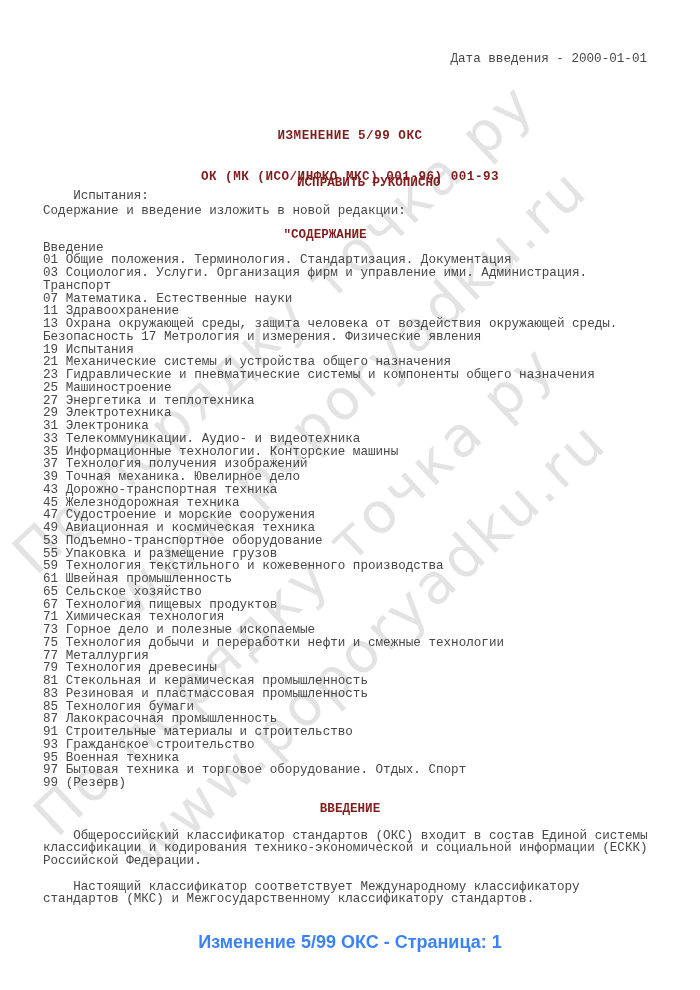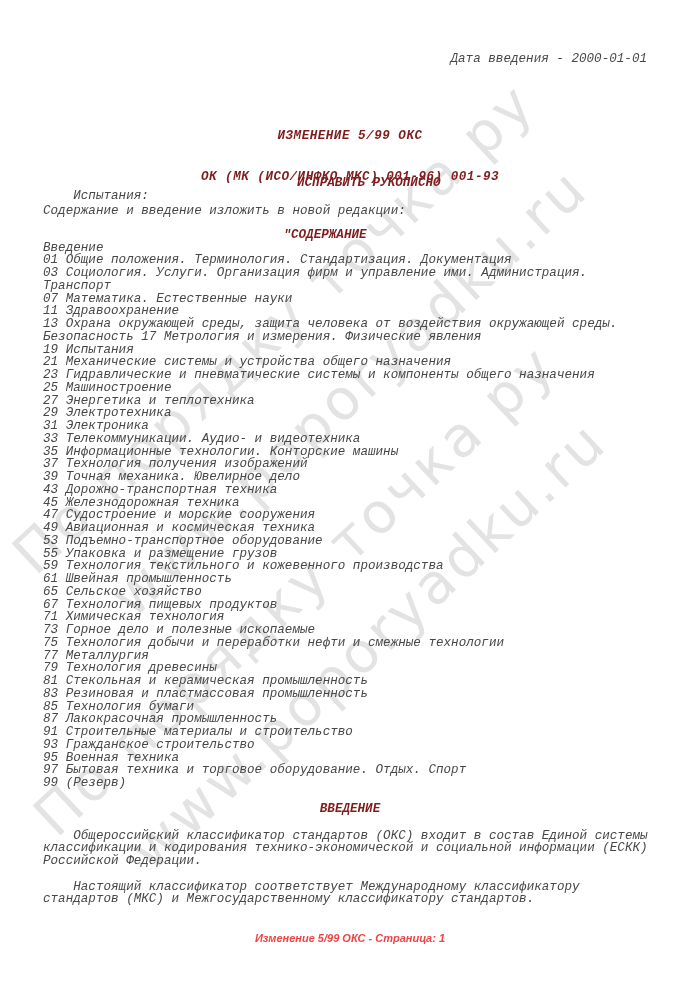--- a/index.html
+++ b/index.html
@@ -22,21 +22,21 @@
     color: #e3e3e3;
     white-space: nowrap;
     transform: translate(-50%, -50%) rotate(-43deg);
   }
   .wm-a1 { left: 274px; top: 328px; }
   .wm-b1 { left: 349px; top: 392px; }
   .wm-a2 { left: 295px; top: 590px; }
   .wm-b2 { left: 368px; top: 645px; }
 
   
-  .doc { position: absolute; left: 43px; right: 43px; top: 0; bottom: 0; z-index: 1; font-style: italic; }
+  .doc { position: absolute; left: 43px; right: 43px; top: 0; bottom: 0; z-index: 1; }
   .doc div, .doc span { white-space: pre; }
 
   .mono {
     font-family: "Liberation Mono", "DejaVu Sans Mono", monospace;
     font-size: 12.6px;
     line-height: 12.75px;
     color: #474747;
   }
   .bold { font-weight: bold; color: #7f1d1d; }
 
@@ -52,22 +52,22 @@
   .c-line { height: 12.75px; }
   .intro-heading { position: absolute; top: 803px; left: 0; right: 0; text-align: center; }
   .intro-paragraphs { position: absolute; top: 829.5px; left: 0; right: 16px; }
   .para + .para { margin-top: 12.75px; }
 
   .footer {
     position: absolute; top: 932px; left: 0; right: 0;
     text-align: center;
     font-family: "Liberation Sans", sans-serif;
     font-weight: 700;
-    font-size: 11px;
-    color: #ef4444;
+    font-size: 18px;
+    color: #3b82f6;
   }
 </style>
 </head>
 <body>
 
 <div class="wm-layer">
   <span class="wm wm-a1">По порядку точка ру</span>
   <span class="wm wm-b1">www.poporyadku.ru</span>
   <span class="wm wm-a2">По порядку точка ру</span>
   <span class="wm wm-b2">www.poporyadku.ru</span>

